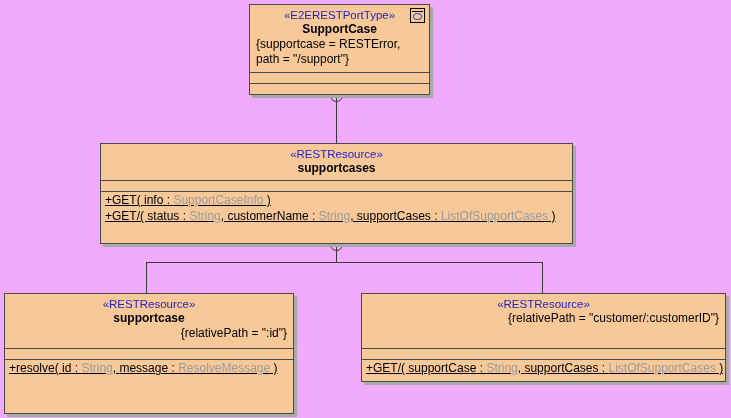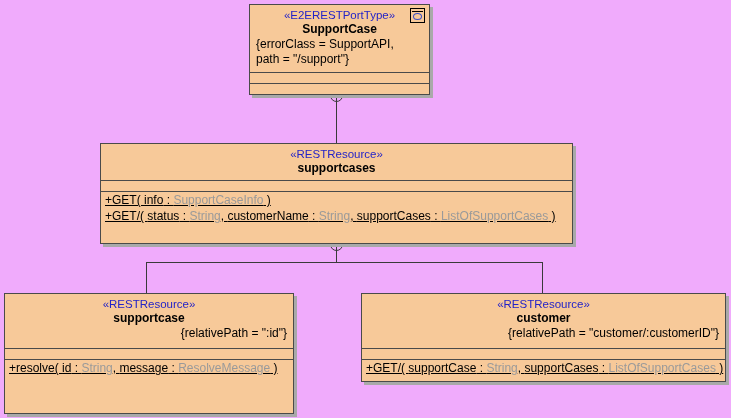--- a/index.html
+++ b/index.html
@@ -168,21 +168,21 @@
   <div class="anchor-circle" style="left:330px; top:238px;">
     <span class="cross-h"></span>
     <span class="cross-v"></span>
   </div>
 
   <div class="uml-box" style="left:249px; top:4px; width:181px; height:91px;">
 
     <div class="compartment hdr" style="height:68px;">
       <div class="stereotype">«E2ERESTPortType»</div>
       <div class="classname">SupportCase</div>
-      <div class="taglist">{errorClass = SupportAPI,</div>
+      <div class="taglist">{supportcase = RESTError,</div>
       <div class="taglist">path = "/support"}</div>
     </div>
 
     <div class="compartment spacer"></div>
     <div class="compartment spacer last"></div>
 
     <div class="porticon" style="right:4px; top:3px;">
       <span class="cap"></span>
       <span class="inner"></span>
     </div>
@@ -215,21 +215,20 @@
 
     <div class="compartment ops last">
         <div class="op"><span class="">+resolve( </span><span class="pname">id</span><span class=""> : </span><span class="ptype">String</span><span class="">, </span><span class="pname">message</span><span class=""> : </span><span class="ptype">ResolveMessage</span><span class=""> )</span></div>
       </div>
   </div>
 
   <div class="uml-box" style="left:361px; top:293px; width:365px; height:89px;">
 
     <div class="compartment hdr" style="height:55px;">
       <div class="stereotype">«RESTResource»</div>
-      <div class="classname">customer</div>
       <div class="taglist right">{relativePath = "customer/:customerID"}</div>
     </div>
 
     <div class="compartment spacer"></div>
 
     <div class="compartment ops last">
         <div class="op"><span class="">+GET/( </span><span class="pname">supportCase</span><span class=""> : </span><span class="ptype">String</span><span class="">, </span><span class="pname">supportCases</span><span class=""> : </span><span class="ptype">ListOfSupportCases</span><span class=""> )</span></div>
       </div>
   </div>
 

